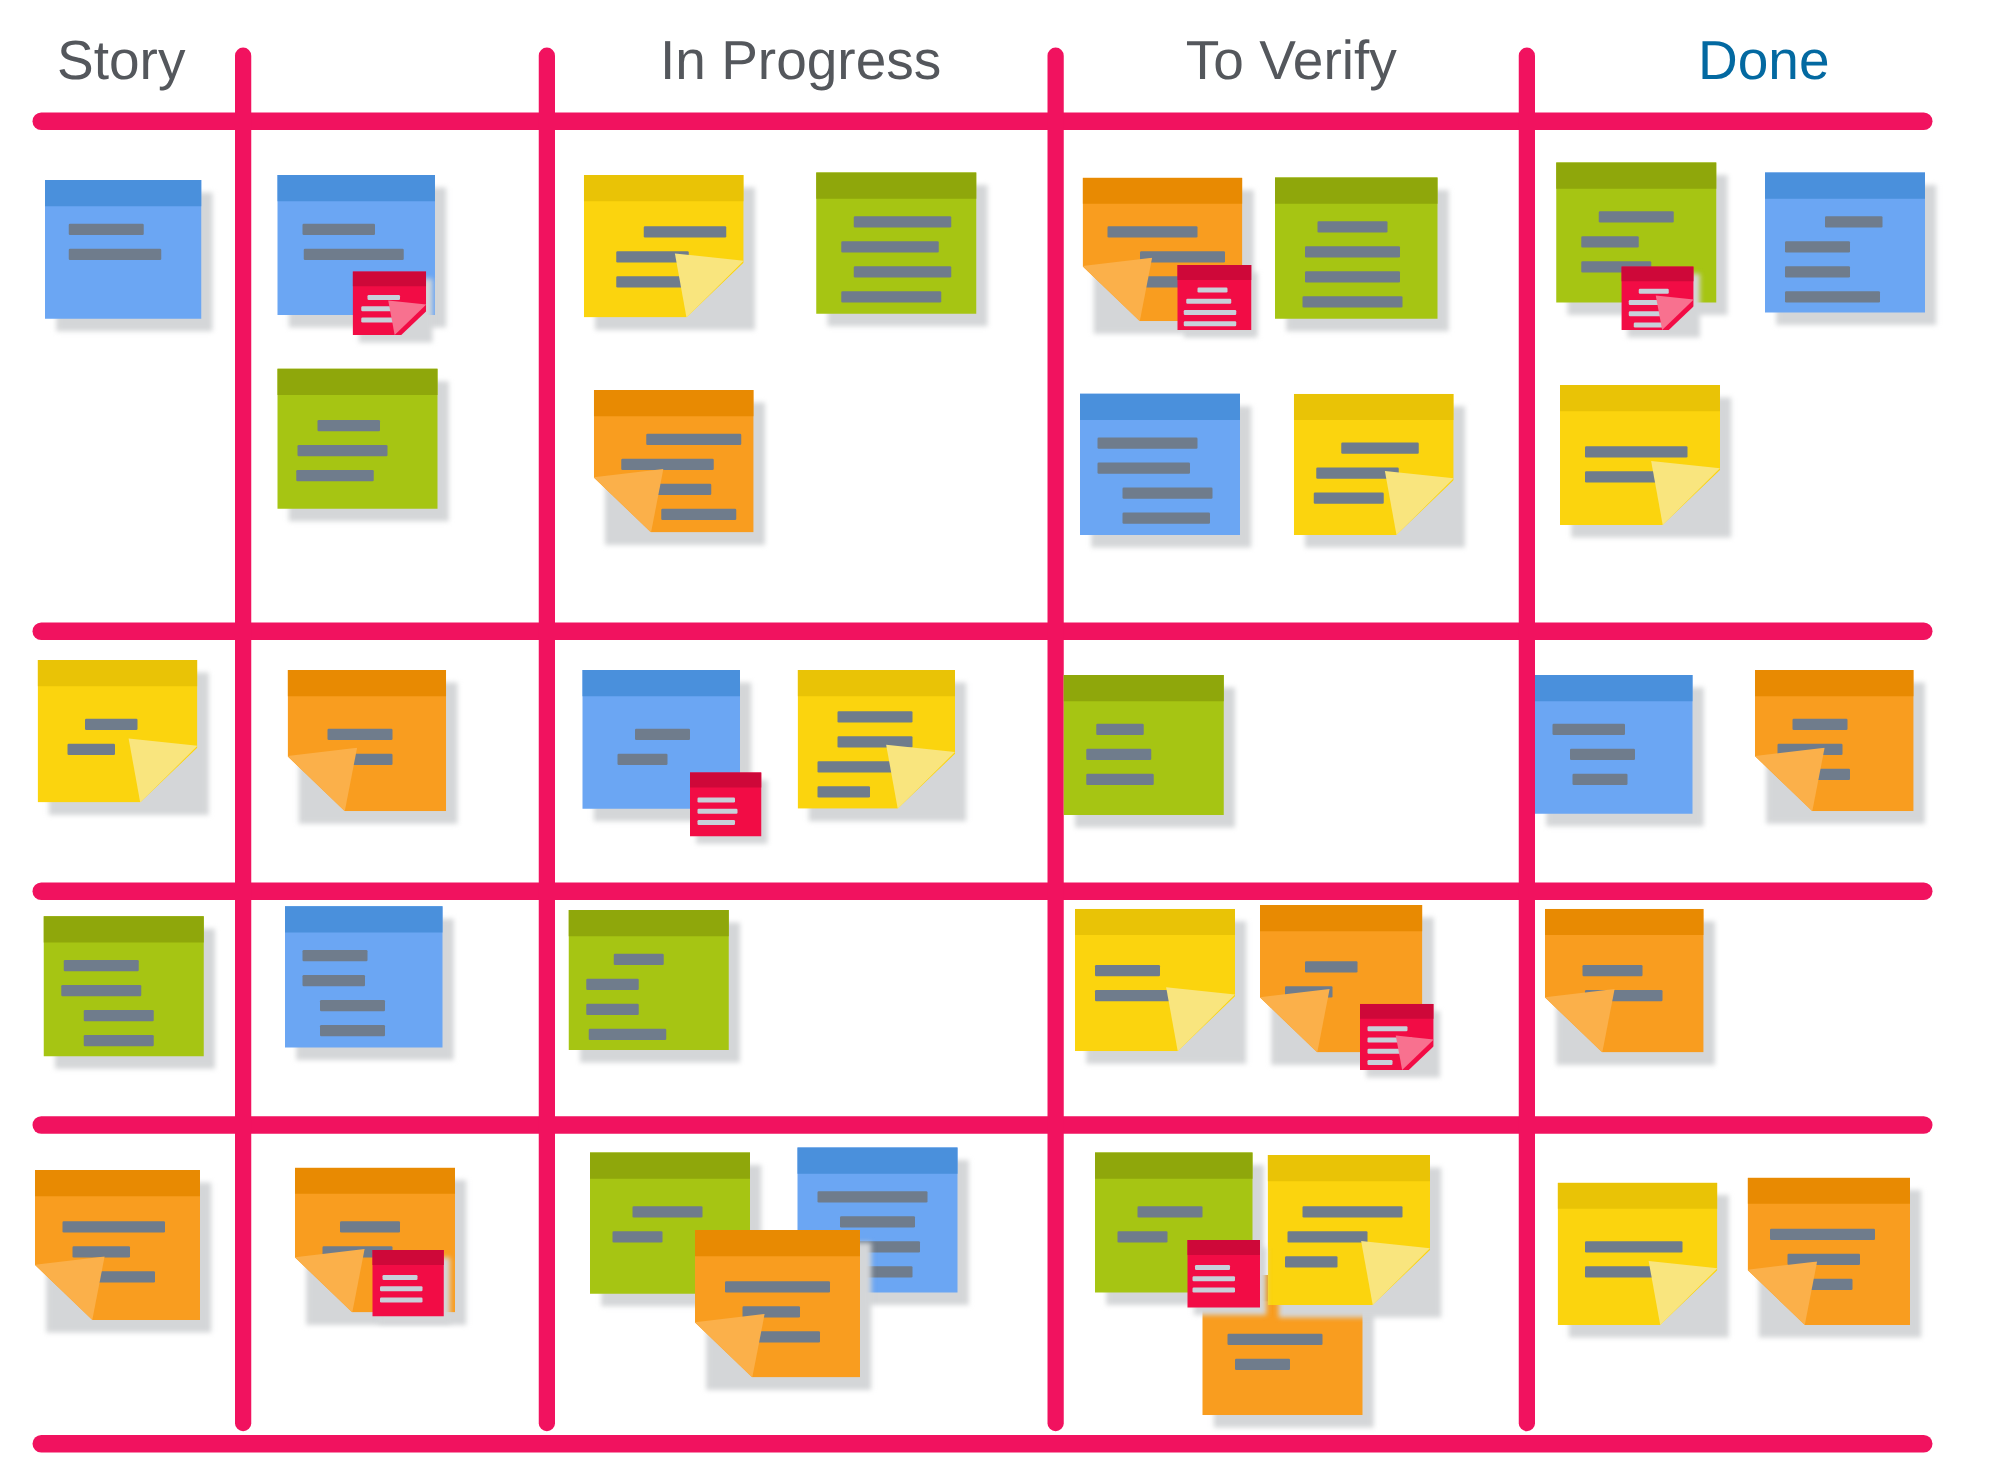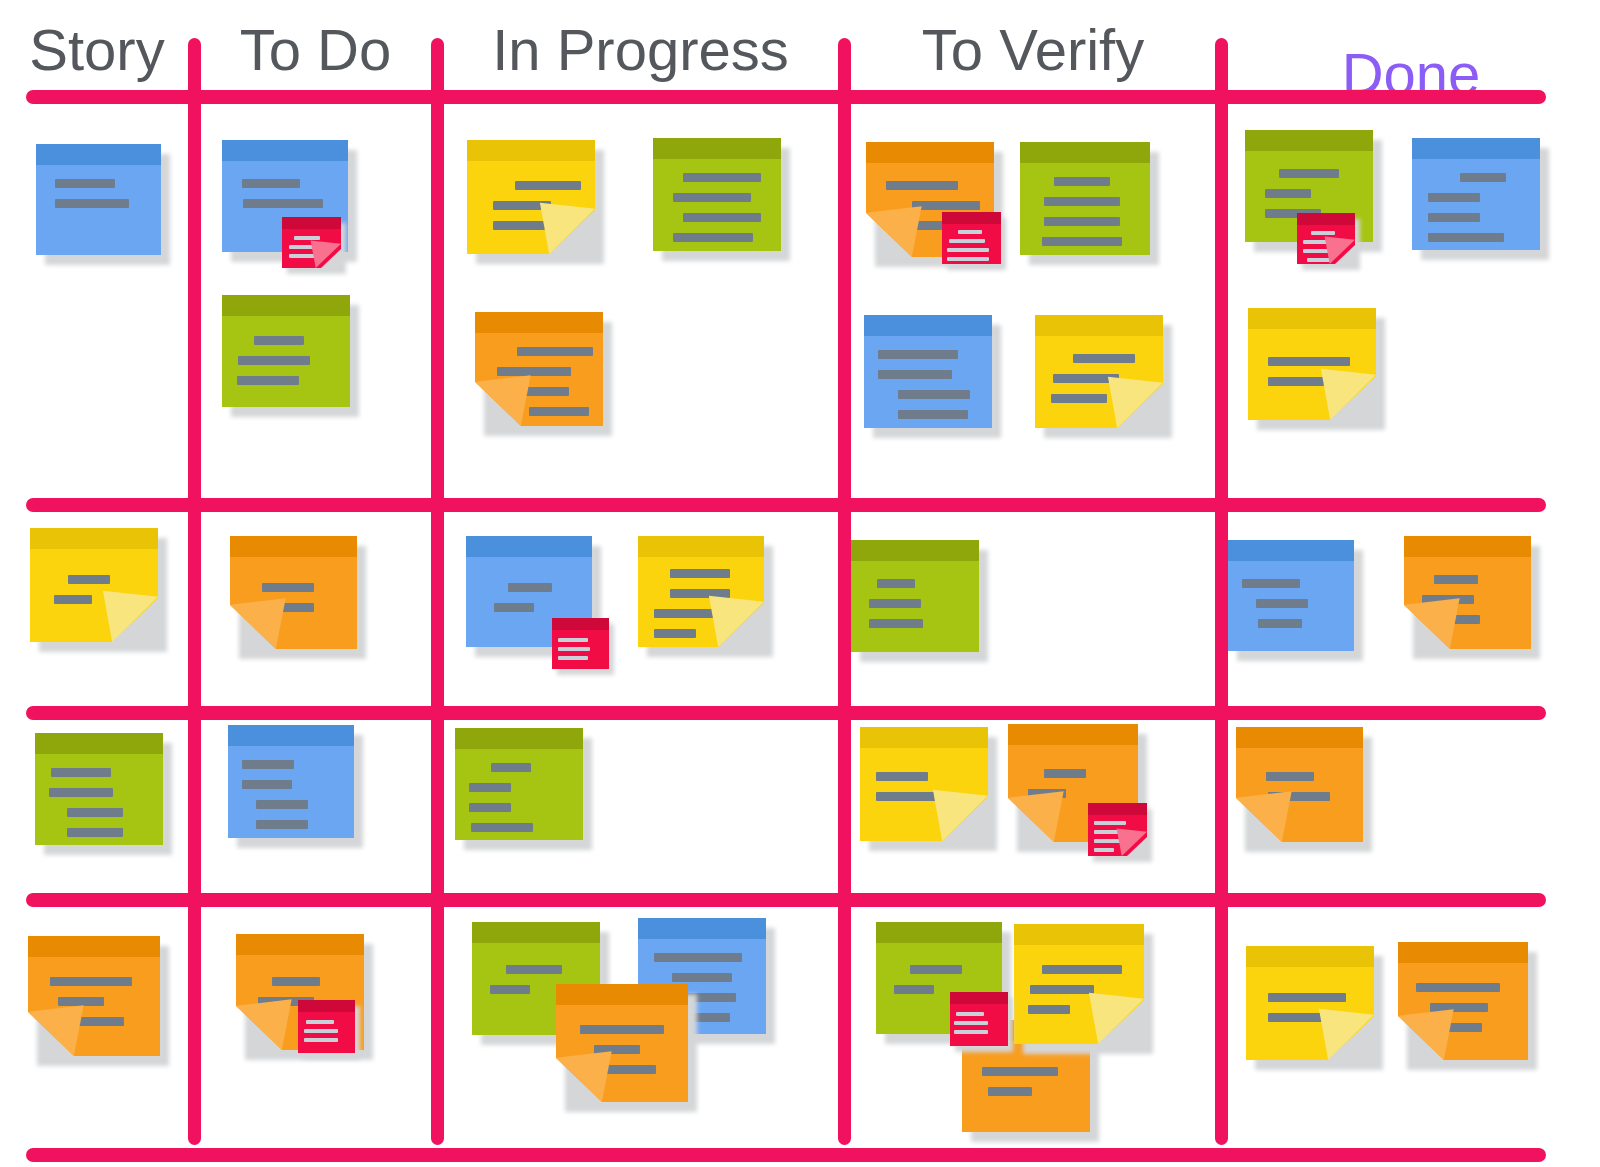--- a/index.html
+++ b/index.html
@@ -1,20 +1,20 @@
 <!DOCTYPE html>
 <html><head>
 <meta charset="utf-8">
 <style>
   html,body{margin:0;padding:0;background:#ffffff;}
   #board{position:relative;width:1600px;height:1167px;background:#ffffff;overflow:hidden;
          font-family:"Liberation Sans", sans-serif;}
   
   .col-header{position:absolute;top:18px;height:62px;display:flex;align-items:center;justify-content:center;
-              font-size:58px;color:#54575C;text-align:right;}
+              font-size:44px;color:#54575C;text-align:right;}
   .ch-story{left:0;width:194px;}
   .ch-todo{left:194px;width:243px;}
   .ch-inprogress{left:437px;width:407px;}
   .ch-toverify{left:844px;width:378px;}
   .ch-done{left:1222px;width:378px;}
   
   .hline{position:absolute;left:26px;width:1520px;height:14px;border-radius:7px;}
   .vline{position:absolute;top:38px;width:13px;height:1107px;border-radius:7px;}
   
   .note{position:absolute;}
@@ -23,24 +23,23 @@
   .note-strip{position:absolute;left:0;top:0;width:100%;}
   .note-line{position:relative;border-radius:1px;}
   .note-flap{position:absolute;bottom:0;}
 </style>
 </head>
 <body>
 
 <div id="board">
 
   <div class="col-header ch-story" style="color: rgb(84, 87, 92);">Story</div>
-  <div class="col-header ch-todo" style="color: rgb(84, 87, 92);">To Do</div>
   <div class="col-header ch-toverify" style="color: rgb(84, 87, 92);">To Verify</div>
   <div class="col-header ch-inprogress" style="color: rgb(84, 87, 92);">In Progress</div>
-  <div class="col-header ch-done" style="color: #8b5cf6; margin-top: 24px;">Done</div>
+  <div class="col-header ch-done" style="color: #0369a1;">Done</div>
 
   <div class="hline" style="top: 90px; background: rgb(241, 18, 95);"></div>
   <div class="hline" style="top: 498px; background: rgb(241, 18, 95);"></div>
   <div class="hline" style="top: 706px; background: rgb(241, 18, 95);"></div>
   <div class="hline" style="top: 893px; background: rgb(241, 18, 95);"></div>
   <div class="hline" style="top: 1148px; background: rgb(241, 18, 95);"></div>
   <div class="vline" style="left: 188px; background: rgb(241, 18, 95);"></div>
   <div class="vline" style="left: 431px; background: rgb(241, 18, 95);"></div>
   <div class="vline" style="left: 838px; background: rgb(241, 18, 95);"></div>
   <div class="vline" style="left: 1215px; background: rgb(241, 18, 95);"></div>

